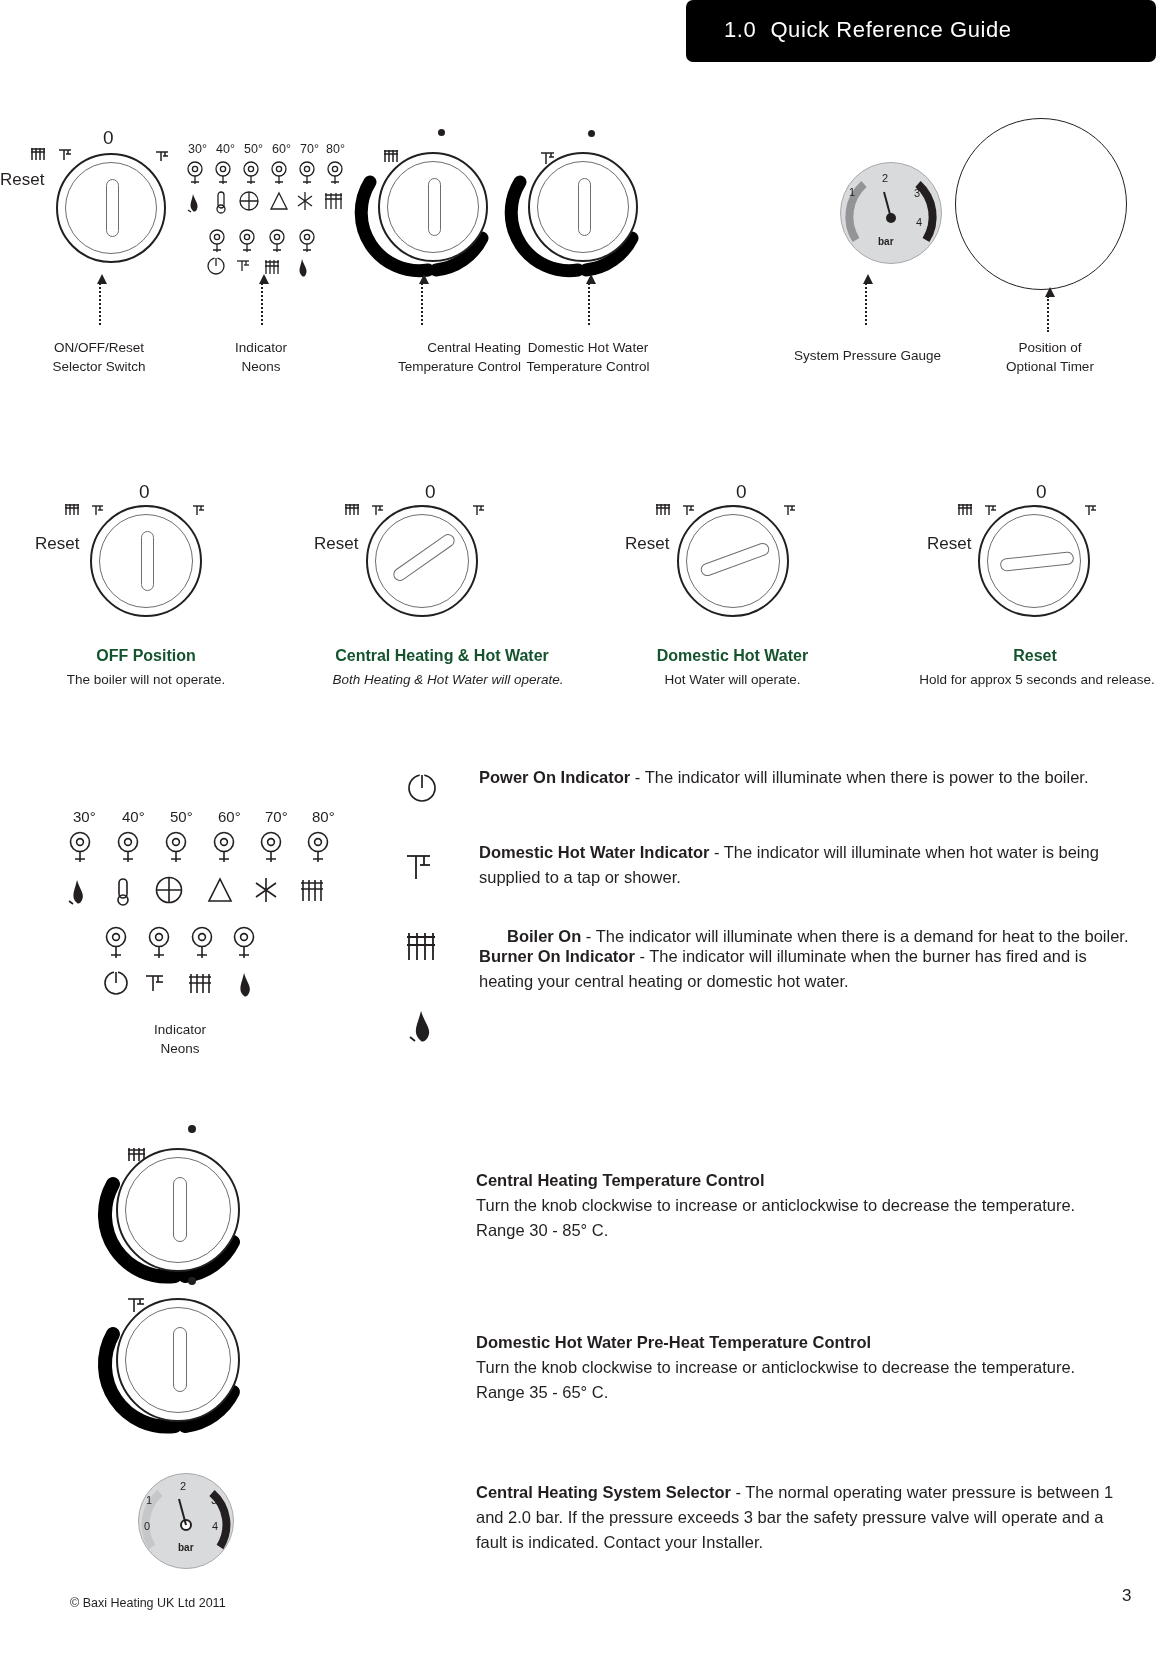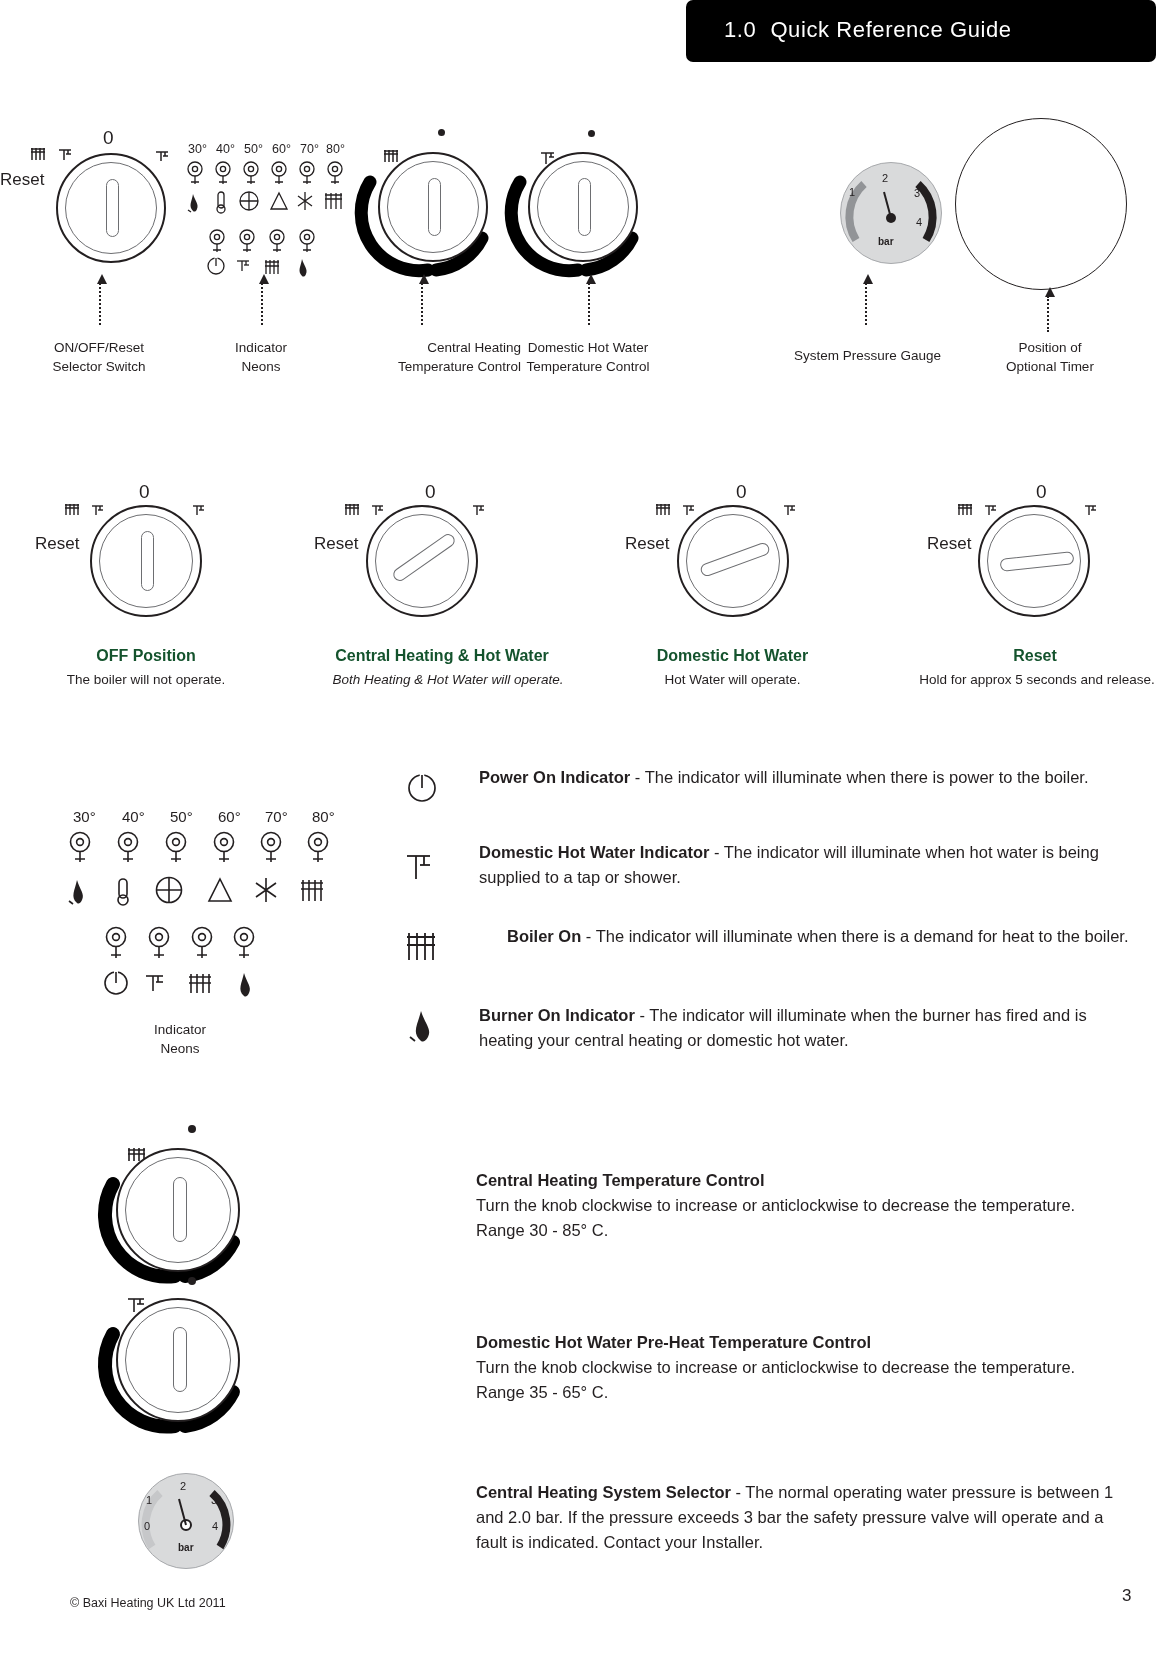--- a/index.html
+++ b/index.html
@@ -705,21 +705,21 @@
   <div class="txt" style="left:479px;top:924px;width:640px;margin-left:28px;">
     <b>Boiler On</b><span> - The indicator will illuminate when there is a demand for heat to the boiler.</span>
   </div>
 </div>
 
 <div>
   <svg style="position:absolute;left:408px;top:1008px;" width="30" height="36" viewBox="0 0 30 36">
     <path d="M13 33 C3 25 10 16 13 3 C17 16 24 21 20 29 C17 34 15 34 13 33 Z" fill="#231f20"></path>
     <path d="M2 29 L7 33" stroke="#231f20" stroke-width="1.8" fill="none"></path>
   </svg>
-  <div class="txt" style="left:479px;top:1003px;width:650px;">
+  <div class="txt" style="left:479px;top:944px;width:650px;">
     <b>Burner On Indicator</b><span> - The indicator will illuminate when the burner has fired and is heating your central heating or domestic hot water.</span>
   </div>
 </div>
 
 <div>
   <div class="glyph" style="left:127px;top:1146px;">
     <svg width="24" height="18" viewBox="0 0 24 18">
         <g stroke="#231f20" stroke-width="1.6" fill="none">
           <path d="M2 2 L2 15 M7 2 L7 15 M12 2 L12 15 M17 2 L17 15"></path>
           <path d="M1 4 L18 4 M1 8 L18 8"></path>

